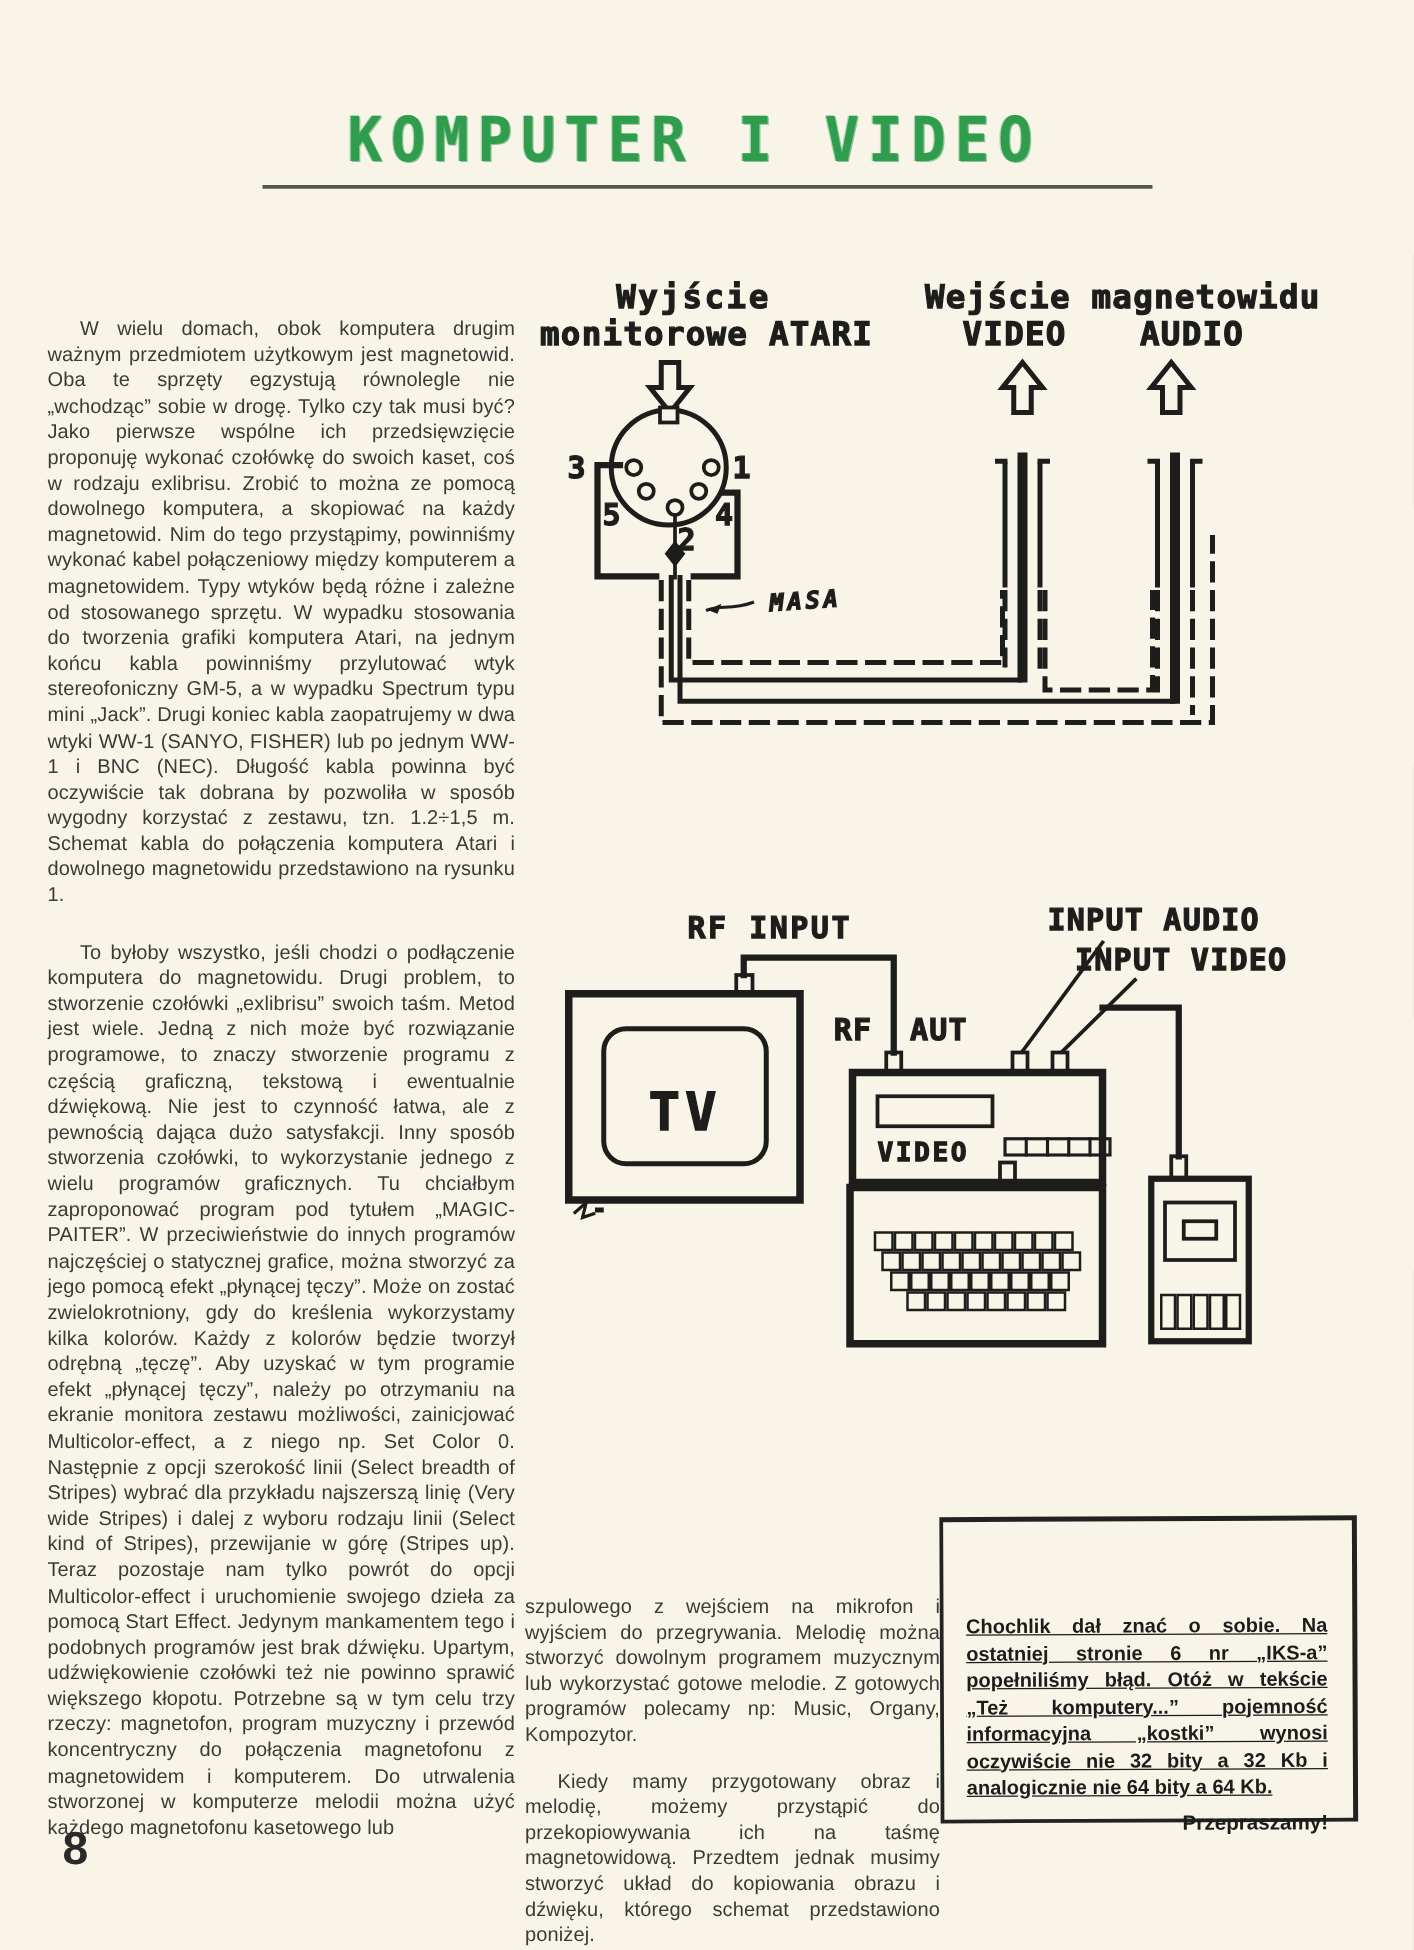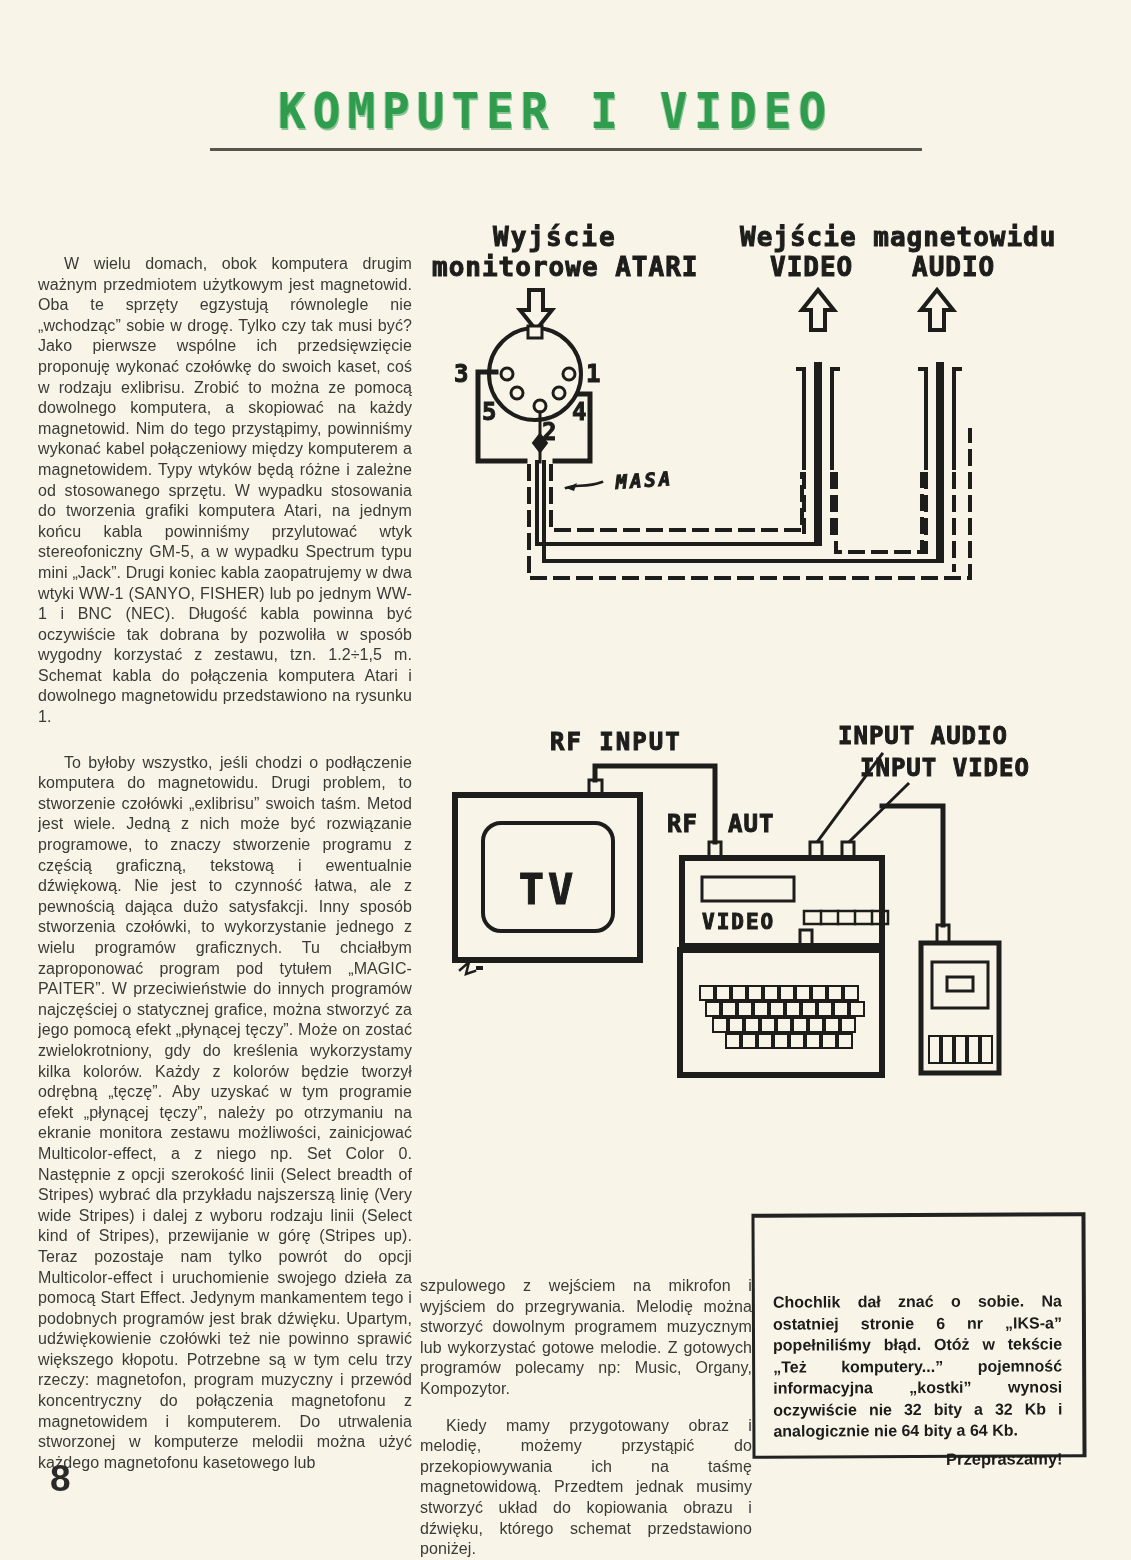--- a/index.html
+++ b/index.html
@@ -60,21 +60,21 @@
   .erratum{
     position:absolute;left:752px;top:1213px;width:334px;height:245px;
     border-top:4px solid #222;border-right:4px solid #222;
     border-bottom:3px solid #222;border-left:3px solid #222;
     box-sizing:border-box;
     transform:rotate(-.25deg);
     padding:74px 20px 0 18px;
   }
   .erratum-body{
     font-size:16px;line-height:21.5px;font-weight:bold;color:#1c1c1a;
-    text-align:justify;margin:0;
+    text-align:justify;margin:0;text-decoration:underline;
   }
   .erratum-signoff{
     margin-top:8px;text-align:right;font-weight:bold;font-size:16.5px;color:#1c1c1a;
   }
 </style>
 </head>
 <body>
 
 <div class="page">
 

